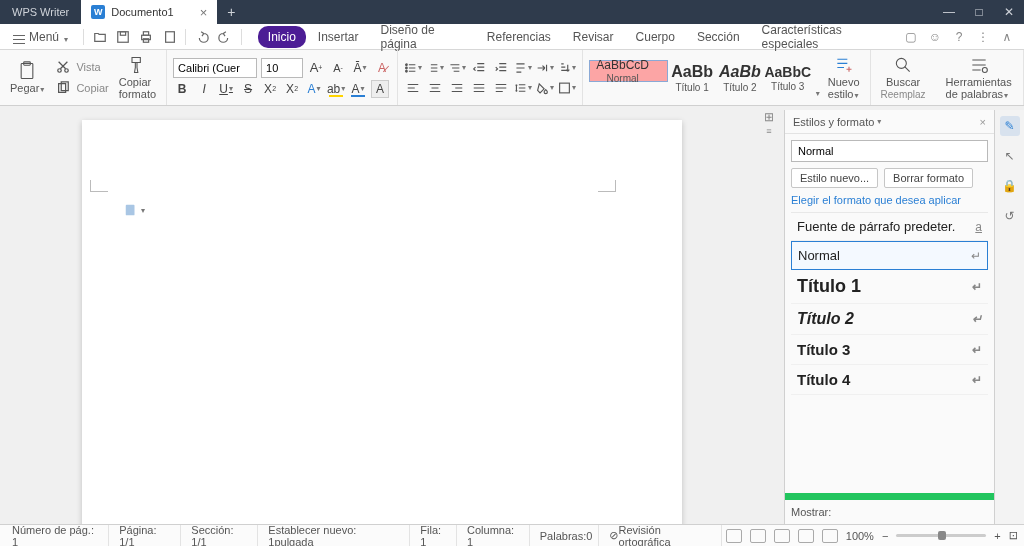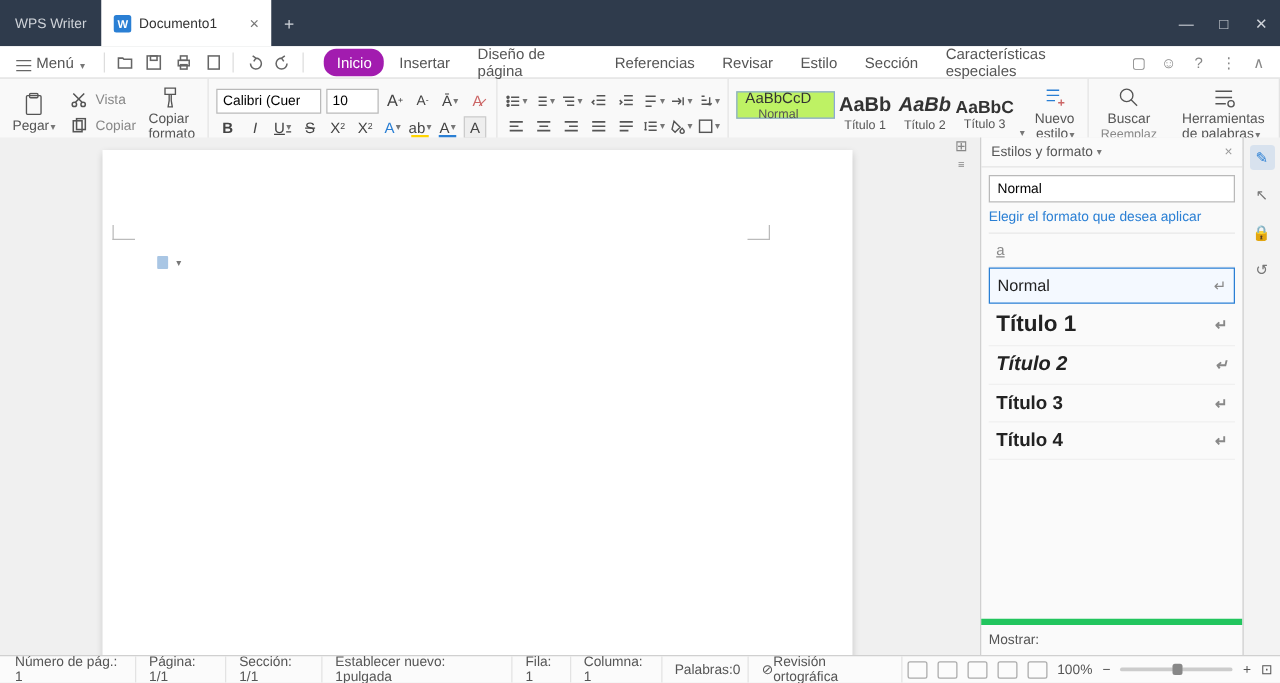--- a/index.html
+++ b/index.html
@@ -1,38 +1,38 @@
 <!DOCTYPE html>
 <html><head>
 <meta charset="utf-8">
 <style>
 html,body{margin:0;padding:0;font-family:Tahoma,Arial,sans-serif;font-size:12px;color:#333;background:#f0f0f0;overflow:hidden;width:1024px;height:546px}
 *{box-sizing:border-box}
 
 
-.titlebar{height:37px;background:#2f3b4c;display:flex;align-items:stretch;color:#cfd3d9}
+.titlebar{height:24px;background:#2f3b4c;display:flex;align-items:stretch;color:#cfd3d9}
 .app-tab{padding:0 12px;display:flex;align-items:center;font-size:11px;color:#cfd3d9}
 .doc-tab{background:#fff;color:#333;display:flex;align-items:center;padding:0 10px;gap:6px;font-size:11px;position:relative}
 .doc-tab .doc-icon{width:14px;height:14px;background:#2a7fd4;border-radius:2px;display:inline-flex;align-items:center;justify-content:center;color:#fff;font-size:9px;font-weight:bold}
 .doc-tab .close{color:#777;margin-left:20px;font-size:13px}
 .newtab{width:28px;display:flex;align-items:center;justify-content:center;color:#cfd3d9;font-size:14px}
 .win-controls{margin-left:auto;display:flex}
 .win-controls span{width:30px;display:flex;align-items:center;justify-content:center;color:#cfd3d9;font-size:12px}
 
 
 .quickrow{height:26px;background:#fff;border-bottom:1px solid #d7d7d7;display:flex;align-items:center;padding:0 4px;gap:4px}
 .menu-btn{display:flex;align-items:flex-end;gap:4px;padding:3px 8px;color:#555;border:1px solid transparent;border-radius:3px}
 .ham{display:inline-block;width:12px;height:9px;background:linear-gradient(#666,#666) 0 0/100% 1px no-repeat,linear-gradient(#666,#666) 0 4px/100% 1px no-repeat,linear-gradient(#666,#666) 0 8px/100% 1px no-repeat}
 .sep{width:1px;height:16px;background:#ddd;margin:0 2px}
 .qicon{width:20px;height:20px;display:inline-flex;align-items:center;justify-content:center;color:#666;border-radius:3px}
 .qicon svg{width:14px;height:14px;stroke:#666;fill:none;stroke-width:1.4}
 
 .tabs{display:flex;align-items:center;gap:2px;margin-left:10px}
 .tab{padding:4px 10px;font-size:12px;color:#555;border-radius:10px}
-.tab.active{background:#a21caf;color:#fff}
+.tab.active{background:#4c1d95;color:#fff}
 .right-icons{margin-left:auto;display:flex;gap:6px;padding-right:4px;color:#888}
 .right-icons span{width:18px;text-align:center}
 
 
 .ribbon{height:56px;background:#f9f9f9;border-bottom:1px solid #d0d0d0;display:flex;align-items:stretch}
 .rgrp{display:flex;flex-direction:column;padding:3px 6px;gap:2px;border-right:1px solid #e3e3e3}
 .rgrp.row2{justify-content:center}
 .rline{display:flex;align-items:center;gap:4px}
 .ricon{width:18px;height:18px;display:inline-flex;align-items:center;justify-content:center;color:#555;border-radius:2px}
 .ricon svg{width:14px;height:14px;stroke:#555;fill:none;stroke-width:1.4}
@@ -47,21 +47,21 @@
 .fmt.italic{font-style:italic}
 .fmt.under{text-decoration:underline}
 .fmt.strike{text-decoration:line-through}
 .clr-bar{position:relative}
 .clr-bar::after{content:"";position:absolute;bottom:1px;left:2px;right:2px;height:2px}
 .clr-y::after{background:#ffd400}
 .clr-b::after{background:#2a7fd4}
 
 .styleprev{display:flex;align-items:stretch}
 .sp{width:48px;border:1px solid transparent;display:flex;flex-direction:column;align-items:center;justify-content:center;padding:2px 2px;gap:1px}
-.sp.sel{border:1px solid #8aa9d6;background:#bef264}
+.sp.sel{border:1px solid #8aa9d6;background:#fca5a5}
 .sp .t{font-size:12px;color:#333}
 .sp .lbl{font-size:10px;color:#555}
 .sp .t.big{font-weight:bold;font-size:16px}
 .sp .t.it{font-style:italic;font-weight:bold;font-size:16px}
 .sp .t.b4{font-weight:bold;font-size:14px}
 
 
 .workspace{position:absolute;top:110px;bottom:22px;left:0;right:30px;background:#f0f0f0;display:flex}
 .canvas-area{flex:1;position:relative;overflow:hidden}
 .page{position:absolute;left:82px;top:10px;width:600px;height:100%;background:#fff;box-shadow:0 2px 6px rgba(0,0,0,.2)}
@@ -82,21 +82,21 @@
 .pbtn{border:1px solid #c6c6c6;background:#fff;font-size:11px;padding:3px 8px;border-radius:2px;color:#444}
 .link{color:#2a7fd4;font-size:11px}
 .plist{display:flex;flex-direction:column;border-top:1px solid #e8e8e8}
 .pitem{display:flex;align-items:center;justify-content:space-between;padding:6px 6px;border-bottom:1px solid #f0f0f0;font-size:13px;color:#222}
 .pitem .ret{color:#888;font-size:12px}
 .pitem.sel-row{border:1px solid #2a7fd4;background:#f4f9ff}
 .pitem.h1{font-weight:bold;font-size:18px}
 .pitem.h2{font-weight:bold;font-style:italic;font-size:16px}
 .pitem.h3{font-weight:bold;font-size:15px}
 .pitem.h4{font-weight:bold;font-size:15px}
-.panel-f{border-top:5px solid #22c55e;padding:6px;display:flex;align-items:center;gap:6px;font-size:11px;color:#555}
+.panel-f{border-top:7px solid #22c55e;padding:6px;display:flex;align-items:center;gap:6px;font-size:11px;color:#555}
 
 
 .sidebar{position:absolute;right:0;top:110px;bottom:22px;width:30px;background:#f3f3f3;border-left:1px solid #d0d0d0;display:flex;flex-direction:column;align-items:center;padding-top:6px;gap:10px}
 .sidebar .sicon{width:20px;height:20px;display:flex;align-items:center;justify-content:center;color:#777}
 .sidebar .sicon.active{background:#d8e2ee;border-radius:3px;color:#2a7fd4}
 
 
 .status{position:absolute;left:0;right:0;bottom:0;height:22px;background:#fbfbfb;border-top:1px solid #d0d0d0;display:flex;align-items:center;font-size:11px;color:#555;padding:0 6px;gap:4px}
 .status .cell{padding:0 6px;border-right:1px solid #e3e3e3;height:100%;display:flex;align-items:center}
 .status .right{margin-left:auto;display:flex;align-items:center;gap:8px}
@@ -164,21 +164,21 @@
       </svg>
     </span>
   <span class="sep"></span>
 
   <div class="tabs">
     <span class="tab active">Inicio</span>
     <span class="tab">Insertar</span>
     <span class="tab">Diseño de página</span>
     <span class="tab">Referencias</span>
     <span class="tab">Revisar</span>
-    <span class="tab">Estilo</span>
+    <span class="tab">Cuerpo</span>
     <span class="tab">Sección</span>
     <span class="tab">Características especiales</span>
   </div>
 
   <div class="right-icons">
     <span>▢</span>
     <span>☺</span>
     <span>?</span>
     <span>⋮</span>
     <span>∧</span>
@@ -363,21 +363,21 @@
           <span class="t b4">AaBbC</span>
           <span class="lbl">Título 3</span>
         </div>
     </div>
     <span class="caret" style="align-self:flex-end;margin:0 2px 4px">▾</span>
     <div class="rbtn-big">
       <svg viewBox="0 0 24 24">
           <path d="M4 5h12M4 10h12M4 15h8" stroke="#2a7fd4"></path>
           <path d="M18 14v6M15 17h6" stroke="#c66"></path>
         </svg>
-      <span style="text-align:right;line-height:1.1"><span>Nuevo estilo</span><span class="caret">▾</span></span>
+      <span style="text-align:left;line-height:1.1"><span>Nuevo estilo</span><span class="caret">▾</span></span>
     </div>
   </div>
 
   <div class="rgrp" style="flex-direction:row;align-items:center;border-right:none">
     <div class="rbtn-big">
       <svg viewBox="0 0 24 24">
           <circle cx="10" cy="10" r="6"></circle>
           <path d="M14 14l6 6"></path>
         </svg>
       <span>Buscar</span>
@@ -414,23 +414,28 @@
   </div>
 
   <div class="panel">
     <div class="panel-h">
       <span>Estilos y formato</span>
         <span class="caret" style="margin-left:3px">▾</span>
       <span class="x">×</span>
     </div>
     <div class="panel-body">
       <select class="sel"><option>Normal</option></select>
+      <div class="btnrow">
+        <button class="pbtn">Estilo nuevo...</button>
+        <button class="pbtn">Borrar formato</button>
+      </div>
       <span class="link">Elegir el formato que desea aplicar</span>
       <div class="plist">
         <div class="pitem">
+            <span>Fuente de párrafo predeter.</span>
             <span class="ret" style="text-decoration:underline">a</span>
           </div>
         <div class="pitem sel-row">
             <span>Normal</span>
             <span class="ret">↵</span>
           </div>
         <div class="pitem h1">
             <span>Título 1</span>
             <span class="ret">↵</span>
           </div>

